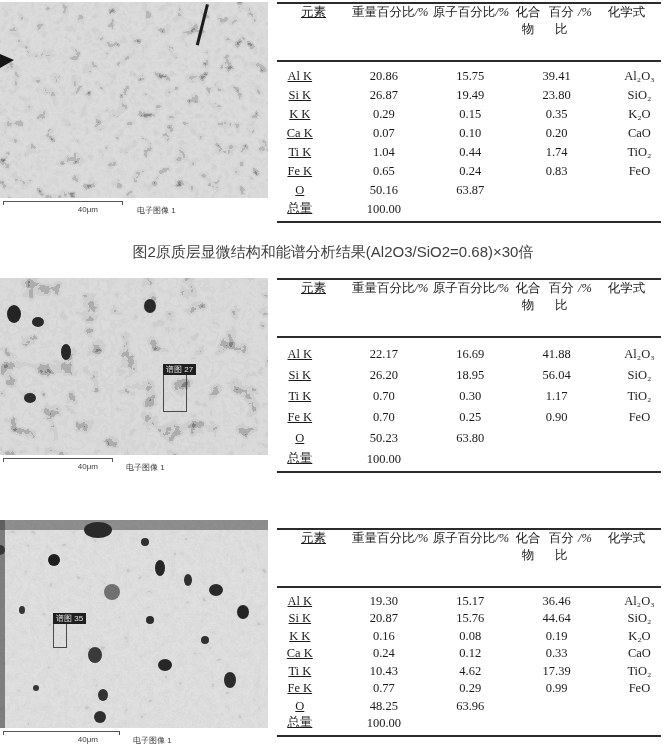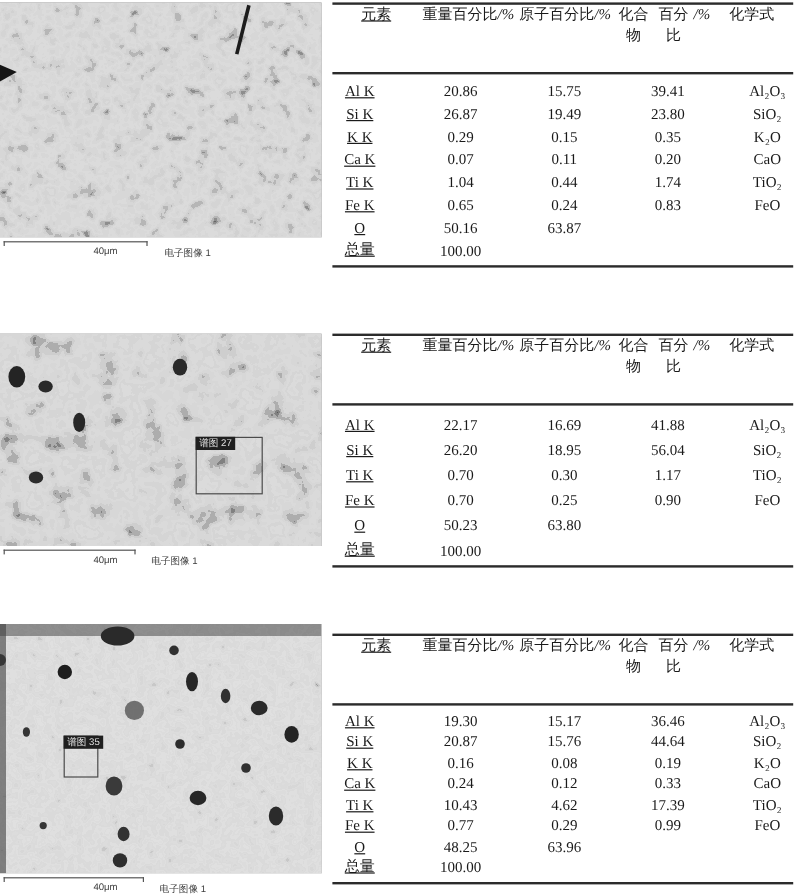--- a/index.html
+++ b/index.html
@@ -114,21 +114,21 @@
           <span class="c c1">K K</span>
           <span class="c c2">0.29</span>
           <span class="c c3">0.15</span>
           <span class="c c4">0.35</span>
           <span class="c c5">K₂O</span>
         </div>
 
         <div class="t-row">
           <span class="c c1">Ca K</span>
           <span class="c c2">0.07</span>
-          <span class="c c3">0.11</span>
+          <span class="c c3">0.10</span>
           <span class="c c4">0.20</span>
           <span class="c c5">CaO</span>
         </div>
 
         <div class="t-row">
           <span class="c c1">Ti K</span>
           <span class="c c2">1.04</span>
           <span class="c c3">0.44</span>
           <span class="c c4">1.74</span>
           <span class="c c5">TiO₂</span>
@@ -153,20 +153,21 @@
         <div class="t-row">
           <span class="c c1">总量</span>
           <span class="c c2">100.00</span>
           <span class="c c3"></span>
           <span class="c c4"></span>
           <span class="c c5"></span>
         </div>
       </div>
   </section>
 
+  <p class="caption" style="top:243px;">图2原质层显微结构和能谱分析结果(Al2O3/SiO2=0.68)×30倍</p>
 
   <figure class="fig" style="top:278px;">
     <div class="sem-img" style="height:177px;">
       <svg width="268" height="177">
         <defs>
           <filter id="tex2" x="-5%" y="-5%" width="110%" height="110%">
             <feTurbulence type="fractalNoise" baseFrequency="0.05" numOctaves="4" seed="23"></feTurbulence>
             <feColorMatrix type="matrix" values="1 0 0 0 0  1 0 0 0 0  1 0 0 0 0  0 0 0 0 1"></feColorMatrix>
             <feComponentTransfer>
               <feFuncR type="discrete" tableValues="0.10 0.22 0.42 0.62 0.68 0.70 0.67 0.71 0.69 0.66"></feFuncR>
@@ -176,21 +177,21 @@
           </filter>
         </defs>
         <rect width="268" height="177" fill="#a6a6a6"></rect>
         <rect width="268" height="177" filter="url(#tex2)"></rect>
         <ellipse cx="14" cy="36" rx="7" ry="9" fill="#242424"></ellipse>
         <ellipse cx="38" cy="44" rx="6" ry="5" fill="#2a2a2a"></ellipse>
         <ellipse cx="66" cy="74" rx="5" ry="8" fill="#272727"></ellipse>
         <ellipse cx="30" cy="120" rx="6" ry="5" fill="#2c2c2c"></ellipse>
         <ellipse cx="150" cy="28" rx="6" ry="7" fill="#2a2a2a"></ellipse>
       </svg>
-      <div class="spectrum-box" style="left:163px; top:86px; width:56px; height:48px;">
+      <div class="spectrum-box" style="left:163px; top:86px; width:24px; height:48px;">
         <span class="badge">谱图 27</span>
       </div>
     </div>
     <div class="scalebar">
       <span class="sb-line" style="width:110px;"></span>
       <span class="sb-text">40μm</span>
       <span class="sb-imglabel" style="left:126px;">电子图像 1</span>
     </div>
   </figure>
 
@@ -297,21 +298,21 @@
         <ellipse cx="165" cy="145" rx="7" ry="6" fill="#272727"></ellipse>
         <ellipse cx="230" cy="160" rx="6" ry="8" fill="#2b2b2b"></ellipse>
         <ellipse cx="103" cy="175" rx="5" ry="6" fill="#333"></ellipse>
         <ellipse cx="100" cy="197" rx="6" ry="6" fill="#2e2e2e"></ellipse>
         <ellipse cx="36" cy="168" rx="3" ry="3" fill="#363636"></ellipse>
         <ellipse cx="205" cy="120" rx="4" ry="4" fill="#303030"></ellipse>
         <ellipse cx="255, " cy="30" rx="5" ry="5" fill="#2c2c2c"></ellipse>
         <ellipse cx="22" cy="90" rx="3" ry="4" fill="#343434"></ellipse>
         <rect x="0" y="0" width="5" height="208" fill="#3f3f3f" opacity="0.6"></rect>
       </svg>
-      <div class="spectrum-box" style="left:53px; top:93px; width:29px; height:35px;">
+      <div class="spectrum-box" style="left:53px; top:93px; width:14px; height:35px;">
         <span class="badge">谱图 35</span>
       </div>
     </div>
     <div class="scalebar">
       <span class="sb-line" style="width:117px;"></span>
       <span class="sb-text">40μm</span>
       <span class="sb-imglabel" style="left:133px;">电子图像 1</span>
     </div>
   </figure>
 

